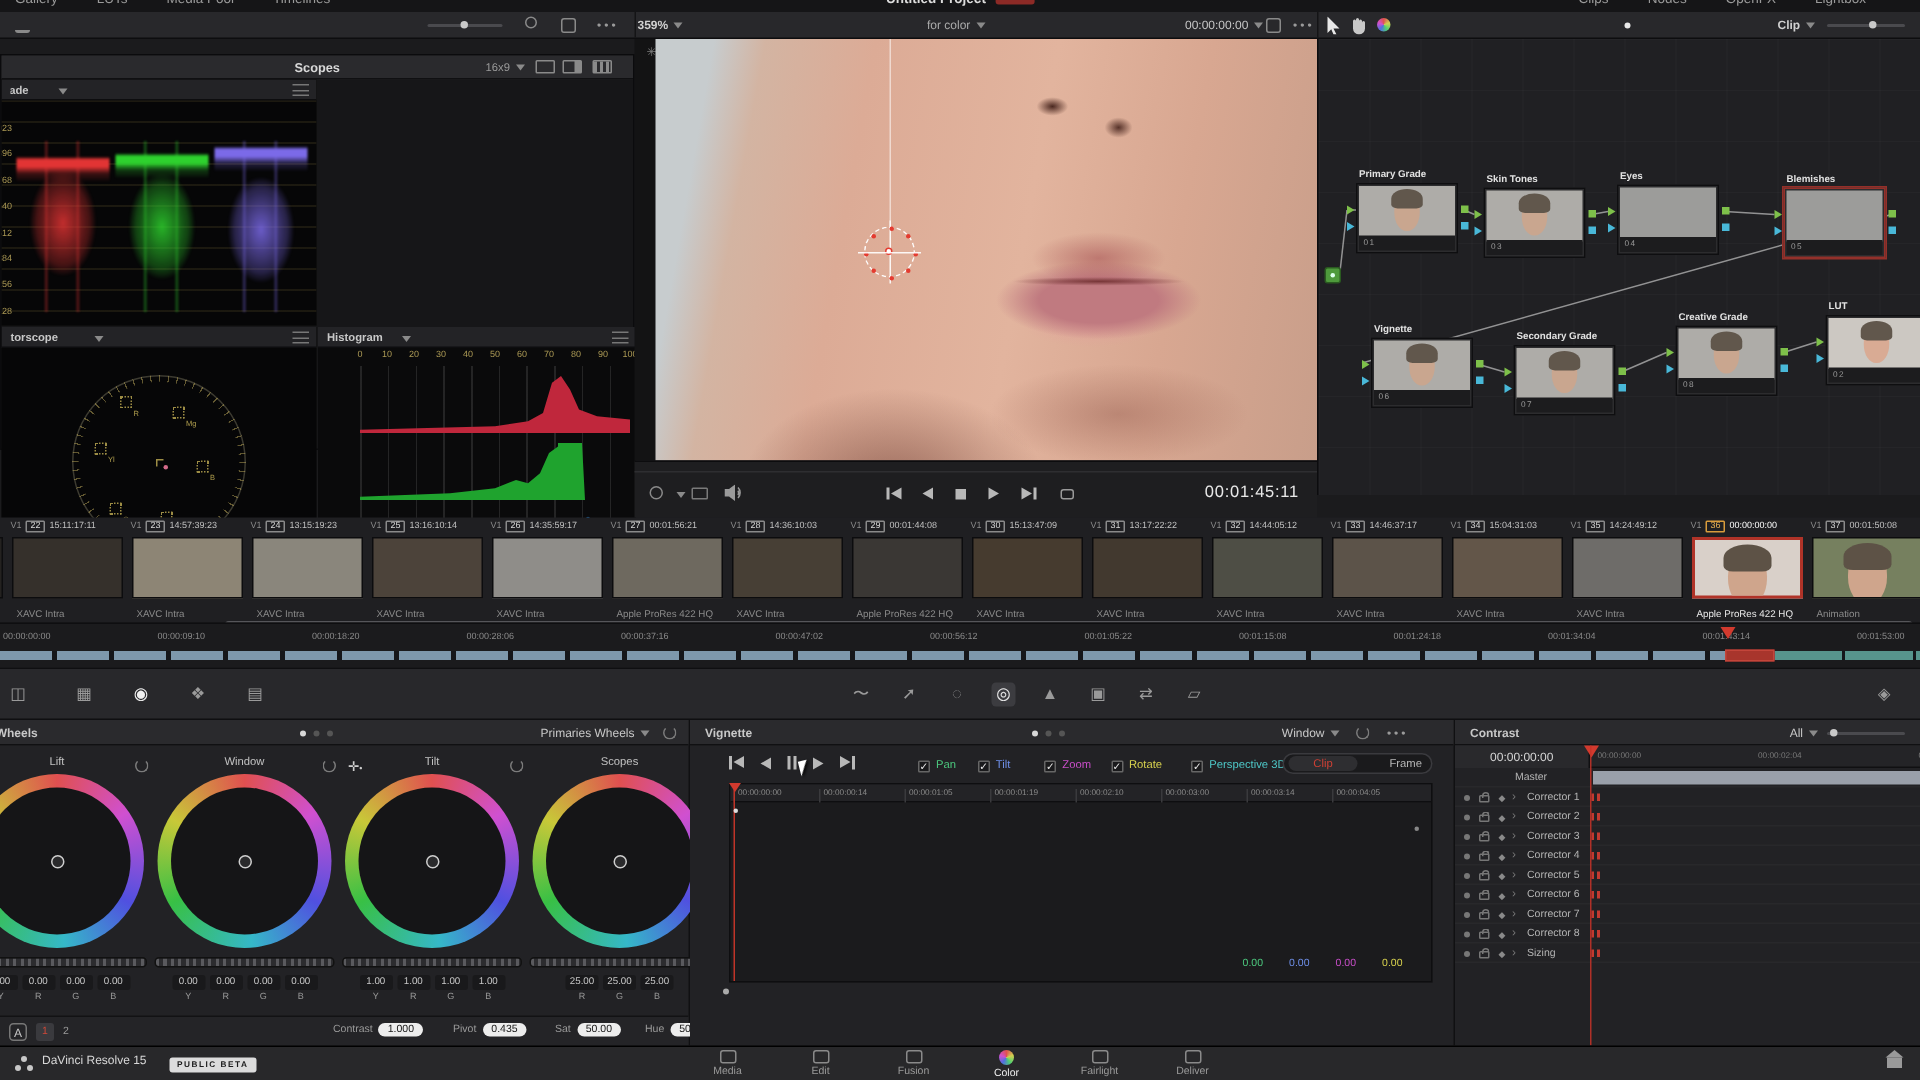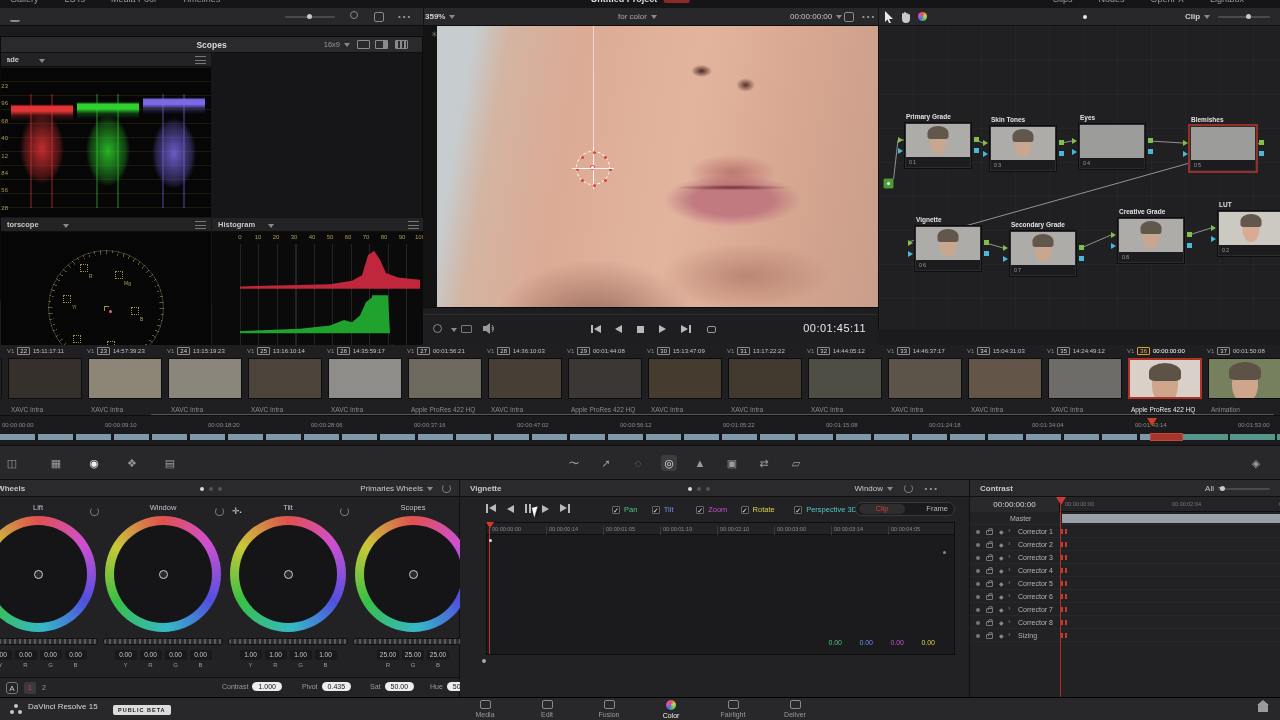--- a/index.html
+++ b/index.html
@@ -773,21 +773,21 @@
           <div class="tk-val" style="right: 50px; color: rgb(200, 78, 200);">0.00</div>
           <div class="tk-val" style="right: 19px; color: rgb(216, 210, 78);">0.00</div>
         </div>
     </div>
     <div style="position:absolute;left:22px;bottom:34px;width:4px;height:4px;border-radius:50%;background:#aaa;"></div>
   </div>
 
   <div class="panel" id="kf-panel" style="left:970px;width:310px;border-right:none;">
     <div class="panel-hdr">
       <div class="ph-title" style="left:10px;">Contrast</div>
-      <div style="position:absolute;right:56px;top:4px;"><span>All</span><span class="ddv"></span></div>
+      <div style="position:absolute;right:68px;top:4px;"><span>All</span><span class="ddv"></span></div>
       <div class="slider-track" style="right:10px;width:52px;top:8px;">
           <div class="slider-dot" style="left:2px;"></div>
         </div>
     </div>
     <div id="kf-subhdr">
       <div id="kf-current">00:00:00:00</div>
       <div id="kf-ruler-host">
           <div class="kf-ruler-lbl" style="left: 95px;">00:00:00:00</div>
           <div class="kf-ruler-lbl" style="left: 202px;">00:00:02:04</div>
           <div class="kf-ruler-lbl" style="left: 309px;">00:00:04:08</div>

